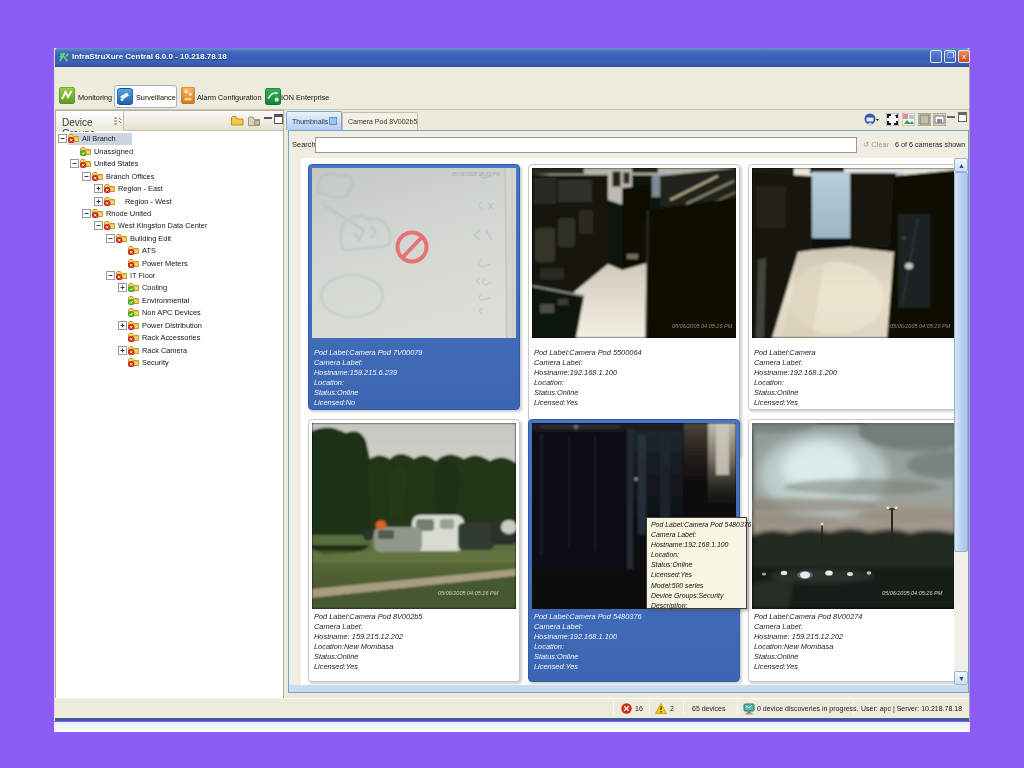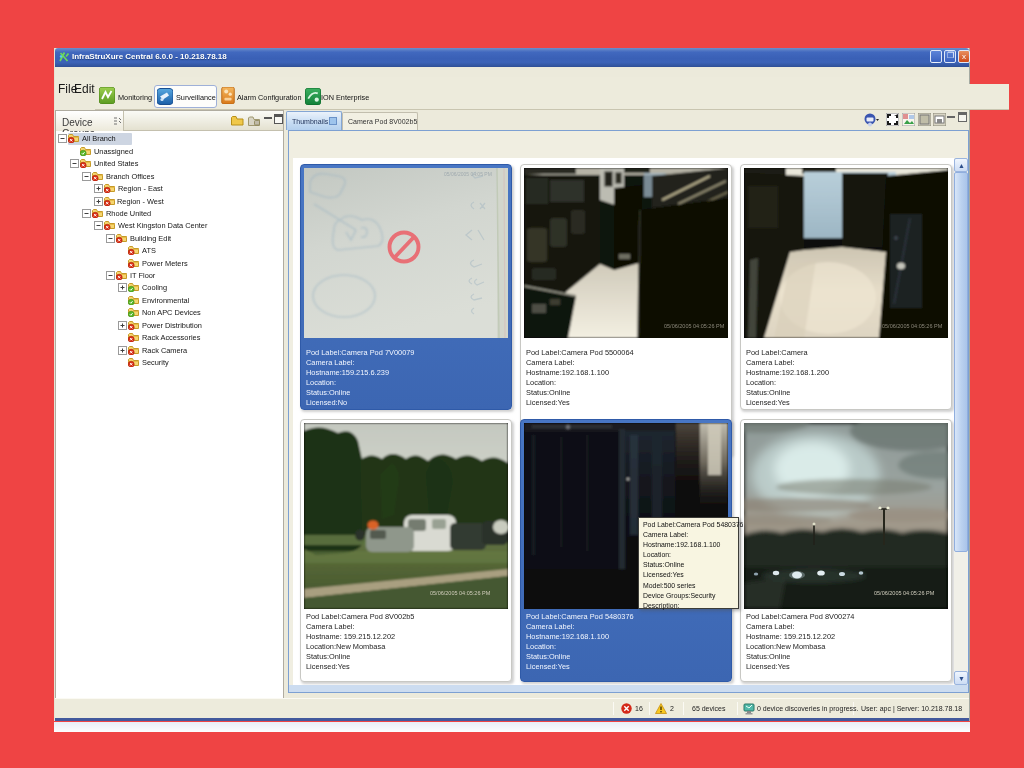--- a/index.html
+++ b/index.html
@@ -1,33 +1,33 @@
 <!DOCTYPE html>
 <html><head>
 <meta charset="utf-8">
 <style>
 * { margin:0; padding:0; box-sizing:border-box; }
 html,body { width:1024px; height:768px; background:#ffffff; font-family:"Liberation Sans", sans-serif; overflow:hidden; }
-#page { position:absolute; left:0; top:0; width:1024px; height:768px; background:#ef4444; filter:blur(0.5px); }
+#page { position:absolute; left:0; top:0; width:1024px; height:768px; background:#8b5cf6; filter:blur(0.5px); }
 #win { position:absolute; left:54px; top:48px; width:916px; height:673px; background:#eceadb; border-left:1px solid #e6e3d4; border-right:1px solid #a4aaa2; }
 
 #title { position:absolute; left:0; top:0; width:100%; height:19px;
   background:linear-gradient(to bottom,#6e8fcc 0%,#4168be 22%,#3a60b6 55%,#3c63b8 75%,#32559f 94%,#2e4e94 100%);
   border-radius:3px 3px 0 0; }
 #title .txt { position:absolute; left:17px; top:4px; color:#fff; font-size:8px; font-weight:bold; letter-spacing:0; text-shadow:0 1px 1px #23407c; }
 .tbtn { position:absolute; top:2px; width:12px; height:13px; border-radius:2px; border:1px solid #dfe8f8; }
 #bmin { left:875px; background:linear-gradient(to bottom,#5d84d8,#3a62c0); }
 #bmax { left:889px; background:linear-gradient(to bottom,#5d84d8,#3a62c0); }
 #bclose { left:903px; background:linear-gradient(to bottom,#e89060,#d04a18); }
 .tbtn span { position:absolute; color:#fff; font-size:8px; }
 
 #menubar { position:absolute; left:0; top:29px; width:100%; height:17px; background:#edebdc; font-size:12px; color:#1a1a1a; }
 #menubar span { position:absolute; top:5px; white-space:nowrap; }
 
-#toolbar { position:absolute; left:0; top:36px; width:100%; height:26px; background:#edebdc; border-bottom:1px solid #c9c5b0;margin-left:40px; }
+#toolbar { position:absolute; left:0; top:36px; width:100%; height:26px; background:#edebdc; border-bottom:1px solid #c9c5b0; }
 #toolbar .lbl { position:absolute; top:9px; font-size:7.3px; color:#111; }
 .ticon { position:absolute; top:3px; width:16px; height:17px; border-radius:3px; }
 
 #statusbar { position:absolute; left:0; top:650px; width:100%; height:20px; background:#edebdc; border-top:1px solid #fbfaf3; font-size:7.5px; color:#222; }
 #statusbar span { position:absolute; top:6px; white-space:nowrap; font-size:7px; }
 #winbottom { position:absolute; left:0; top:670px; width:100%; height:3px; background:#42599c; }
 
 #leftpanel { position:absolute; left:0; top:62px; width:229px; height:588px; background:#fff; border:1px solid #b0aca0; }
 #lphead { position:absolute; left:0; top:0; width:227px; height:20px; background:linear-gradient(to bottom,#fafaf6,#e4e1d0); border-bottom:1px solid #c4c0ae; }
 #lptab { position:absolute; left:0; top:0; width:68px; height:20px; background:linear-gradient(to bottom,#ffffff,#ece9da); border-right:1px solid #c4c0ae; }
@@ -39,21 +39,21 @@
 
 #rightpanel { position:absolute; left:231px; top:62px; width:685px; height:588px; }
 #rtabs { position:absolute; left:0; top:0; width:685px; height:20px; }
 #tabactive { position:absolute; left:0; top:1px; width:56px; height:19px; background:linear-gradient(to bottom,#eaf2fb,#c6dcf3 60%,#b4d0ee); border:1px solid #84a6d4; border-bottom:none; border-radius:2px 2px 0 0; }
 #tabactive span { position:absolute; left:5px; top:6px; font-size:7px; color:#23355c; }
 #tabinactive { position:absolute; left:56px; top:2px; width:76px; height:18px; background:#f2f0e3; border:1px solid #c2beae; border-bottom:none; border-radius:2px 2px 0 0; }
 #tabinactive span { position:absolute; left:5px; top:5px; font-size:7px; color:#333; white-space:nowrap; }
 #rview { position:absolute; left:2px; top:20px; width:681px; height:563px; border:1px solid #7da0d2; background:#f0eee1; }
 #searchrow { position:absolute; left:0; top:0; width:679px; height:27px; background:#f0eee1; font-size:7.5px; color:#222; white-space:nowrap; }
 #searchbox { position:absolute; left:26px; top:6px; width:542px; height:16px; background:#fff; border:1px solid #9a9a94; }
-#grid { position:absolute; left:4px; top:27px; width:664px; height:527px; background:#fff; overflow:hidden; }
+#grid { position:absolute; left:12px; top:27px; width:664px; height:527px; background:#fff; overflow:hidden;font-style:italic; }
 
 .card { position:absolute; width:212px; background:#fff; border:1px solid #c8c8c4; border-radius:4px; box-shadow:1.5px 2px 2.5px rgba(150,150,150,.45); }
 .card.sel { background:linear-gradient(to bottom,#4876c4,#3c66b2); border:1px solid #2f5aa8; }
 .cimg { position:absolute; left:3px; top:3px; width:204px; overflow:hidden; background:#000; }
 .cinfo { position:absolute; left:5px; font-size:7.4px; line-height:10.1px; color:#1c1c1c; white-space:pre; }
 .sel .cinfo { color:#f2f6ff; }
 
 #vscroll { position:absolute; left:665px; top:27px; width:14px; height:527px; background:#f1f0e8; }
 .sbtn { position:absolute; left:0; width:14px; height:14px; background:linear-gradient(to bottom,#f0f6fe,#ccdcf4); border:1px solid #9ab4de; border-radius:2px; }
 #sthumb { position:absolute; left:0; top:14px; width:14px; height:380px; background:linear-gradient(to right,#d8e6f8,#bcd2f0 50%,#aac4ea); border:1px solid #90aede; border-radius:2px; }
@@ -229,21 +229,21 @@
             </svg>
             <span class="tx" style="left:24px">Region - East</span>
           </div>
       <div class="trow" style="left:38px;top:64px">
             <svg width="9" height="9" style="left:0;top:1px">
               <use href="#exp-p"></use>
             </svg>
             <svg width="11" height="10" style="left:10px;top:0">
               <use href="#fold-r"></use>
             </svg>
-            <span class="tx" style="left:23px">Region - West</span>
+            <span class="tx" style="left:31px">Region - West</span>
           </div>
       <div class="trow" style="left:26px;top:76px">
             <svg width="9" height="9" style="left:0;top:1px">
               <use href="#exp-m"></use>
             </svg>
             <svg width="11" height="10" style="left:10px;top:0">
               <use href="#fold-r"></use>
             </svg>
             <span class="tx" style="left:24px">Rhode United</span>
           </div>
@@ -370,20 +370,26 @@
           </svg>
       <svg style="position:absolute;left:647px;top:3px" width="13" height="13" viewBox="0 0 13 13">
             <rect width="13" height="13" fill="#d8d5c4" stroke="#8a8878"></rect>
             <rect x="2" y="3" width="9" height="7" fill="#fff" stroke="#777"></rect>
             <rect x="4" y="6" width="5" height="4" fill="#888"></rect>
           </svg>
       <div style="position:absolute;left:661px;top:3px;width:8px;height:5px;border-bottom:2px solid #666"></div>
       <div style="position:absolute;left:672px;top:2px;width:9px;height:10px;border:1px solid #666;border-top:3px solid #666;background:#f6f5ef"></div>
     </div>
     <div id="rview">
+      <div id="searchrow">
+        <span style="position:absolute;left:3px;top:9px">Search</span>
+        <div id="searchbox"></div>
+        <span style="position:absolute;left:574px;top:9px;color:#9a9890">↺ Clear</span>
+        <span style="position:absolute;left:606px;top:9px;font-size:7.2px">6 of 6 cameras shown</span>
+      </div>
       <div id="grid">
         <div class="card sel" style="left:7px;top:6px;height:246px">
           <div class="cimg" style="height:170px"><svg width="204" height="170" viewBox="0 0 204 170">
 <defs>
 <linearGradient id="wb" x1="0" y1="0" x2="0.35" y2="1">
 <stop offset="0" stop-color="#c3c8c2"></stop>
                       <stop offset="0.45" stop-color="#d2d6d0"></stop>
                       <stop offset="1" stop-color="#dbded7"></stop>
 </linearGradient>
 <filter id="b1">

